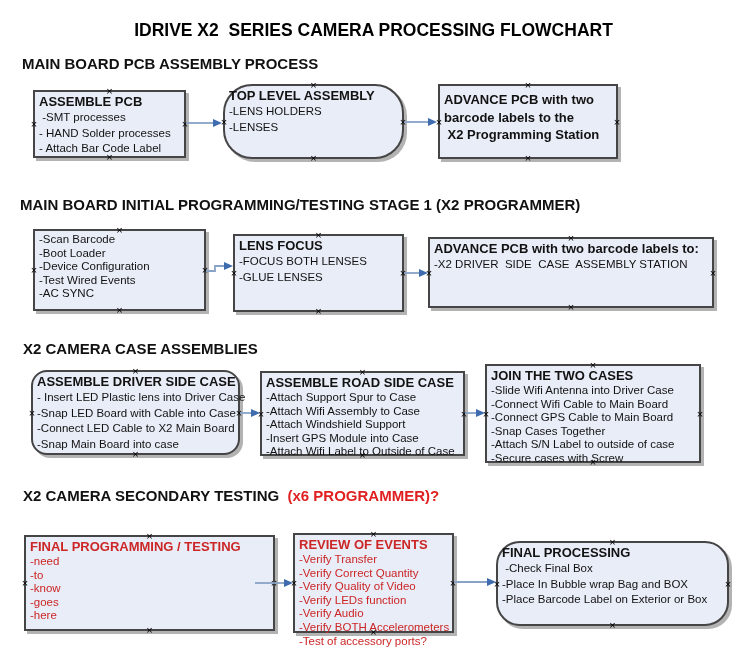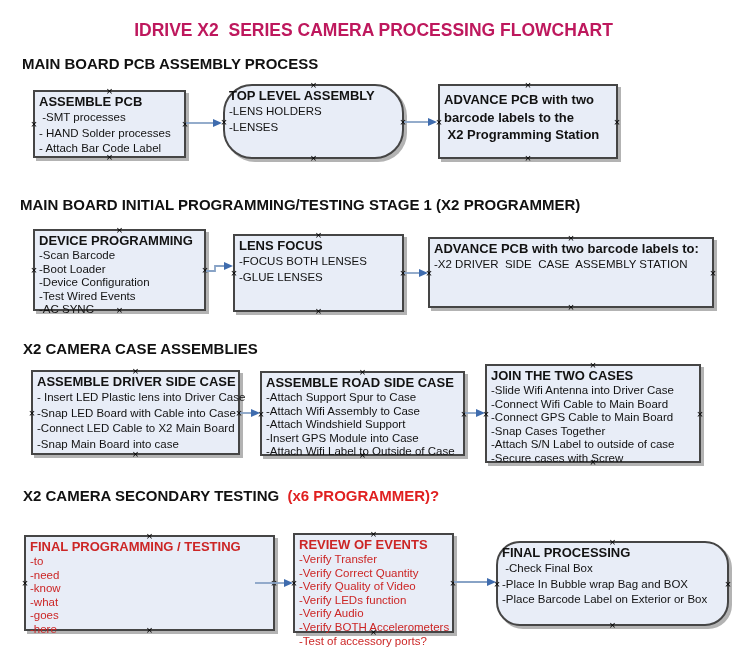--- a/index.html
+++ b/index.html
@@ -1,19 +1,19 @@
 <!DOCTYPE html>
 <html><head>
 <meta charset="utf-8">
 <style>
   html,body{margin:0;padding:0;background:#fff;}
   .stage{position:relative;width:747px;height:662px;background:#ffffff;
          font-family:"Liberation Sans",sans-serif;overflow:hidden;}
   .doc-title{position:absolute;top:20px;left:0;width:747px;text-align:center;
-             font-size:17.5px;font-weight:bold;color:#be185d;white-space:pre;}
+             font-size:17.5px;font-weight:bold;color:#000000;white-space:pre;}
   .sec-h{position:absolute;font-size:15px;font-weight:bold;color:#111;white-space:pre;}
   .red-part{color:#e02020;}
   .box{position:absolute;box-sizing:border-box;background:#e8edf7;
        border:2px solid #454545;box-shadow:3px 3px 0 #b3b3b3;
        padding:2px 4px;color:#121212;}
   .btitle{font-size:13px;font-weight:bold;line-height:16px;white-space:pre;}
   .item{font-size:11.5px;line-height:15.5px;white-space:pre;}
   .tight .item{line-height:13.6px;}
   .bold-body .btitle,.bold-body .item{font-weight:bold;font-size:13px;line-height:17.5px;}
   .red-box .btitle,.red-box .item{color:#cc2626;}
@@ -63,21 +63,20 @@
     <div class="btitle">ADVANCE PCB with two</div>
     <div class="item">barcode labels to the</div>
     <div class="item"> X2 Programming Station</div>
   <span class="hd ht">×</span>
       <span class="hd hr">×</span>
       <span class="hd hb">×</span>
       <span class="hd hl">×</span>
     </div>
 
   <div class="box tight" style="left:33px;top:229px;width:173px;height:82px;">
-    <div class="btitle">DEVICE PROGRAMMING</div>
     <div class="item">-Scan Barcode</div>
     <div class="item">-Boot Loader</div>
     <div class="item">-Device Configuration</div>
     <div class="item">-Test Wired Events</div>
     <div class="item">-AC SYNC</div>
   <span class="hd ht">×</span>
       <span class="hd hr">×</span>
       <span class="hd hb">×</span>
       <span class="hd hl">×</span>
     </div>
@@ -94,21 +93,21 @@
 
   <div class="box" style="left:428px;top:237px;width:286px;height:71px;">
     <div class="btitle">ADVANCE PCB with two barcode labels to:</div>
     <div class="item">-X2 DRIVER  SIDE  CASE  ASSEMBLY STATION</div>
   <span class="hd ht">×</span>
       <span class="hd hr">×</span>
       <span class="hd hb">×</span>
       <span class="hd hl">×</span>
     </div>
 
-  <div class="box" style="left:31px;top:370px;width:209px;height:85px;">
+  <div class="box" style="left:31px;top:370px;width:209px;height:85px;border-radius:16px;">
     <div class="btitle">ASSEMBLE DRIVER SIDE CASE</div>
     <div class="item">- Insert LED Plastic lens into Driver Case</div>
     <div class="item">-Snap LED Board with Cable into Case</div>
     <div class="item">-Connect LED Cable to X2 Main Board</div>
     <div class="item">-Snap Main Board into case</div>
   <span class="hd ht">×</span>
       <span class="hd hr">×</span>
       <span class="hd hb">×</span>
       <span class="hd hl">×</span>
     </div>
@@ -135,24 +134,23 @@
     <div class="item">-Attach S/N Label to outside of case</div>
     <div class="item">-Secure cases with Screw</div>
   <span class="hd ht">×</span>
       <span class="hd hr">×</span>
       <span class="hd hb">×</span>
       <span class="hd hl">×</span>
     </div>
 
   <div class="box tight red-box" style="left:24px;top:535px;width:251px;height:96px;">
     <div class="btitle">FINAL PROGRAMMING / TESTING</div>
+    <div class="item">-need</div>
     <div class="item">-to</div>
-    <div class="item">-need</div>
     <div class="item">-know</div>
-    <div class="item">-what</div>
     <div class="item">-goes</div>
     <div class="item">-here</div>
   <span class="hd ht">×</span>
       <span class="hd hr">×</span>
       <span class="hd hb">×</span>
       <span class="hd hl">×</span>
     </div>
 
   <div class="box tight red-box" style="left:293px;top:533px;width:161px;height:100px;">
     <div class="btitle">REVIEW OF EVENTS</div>

